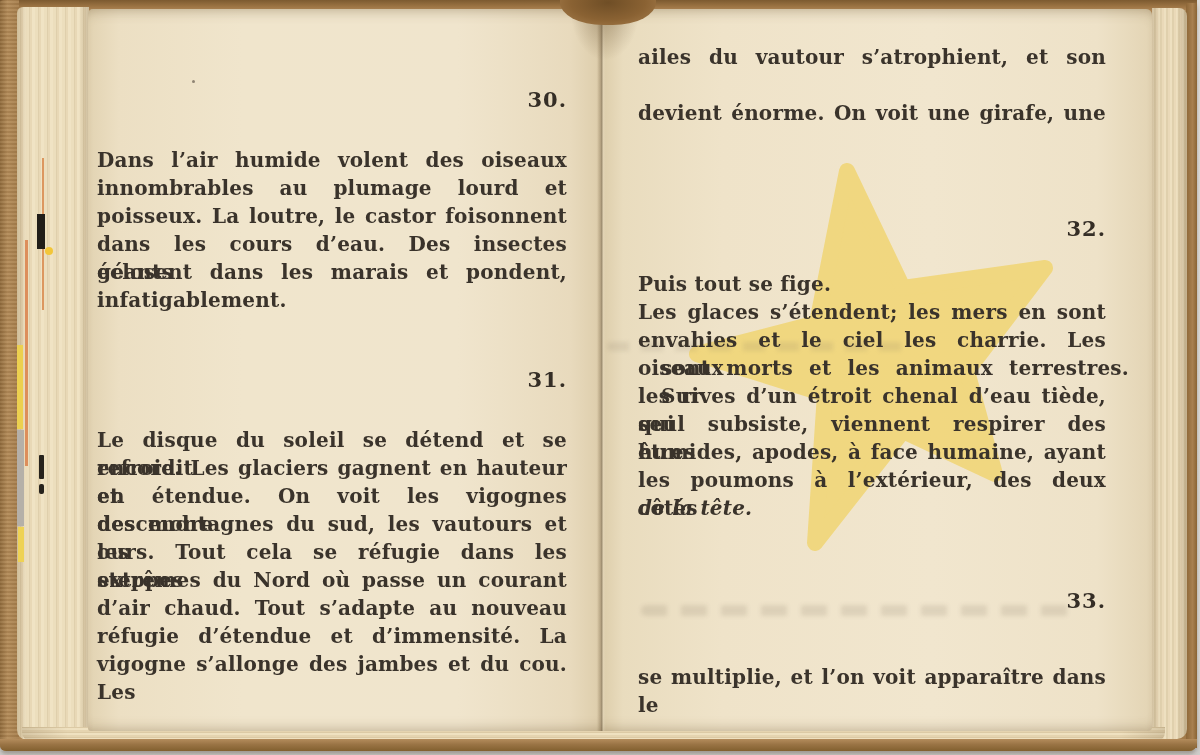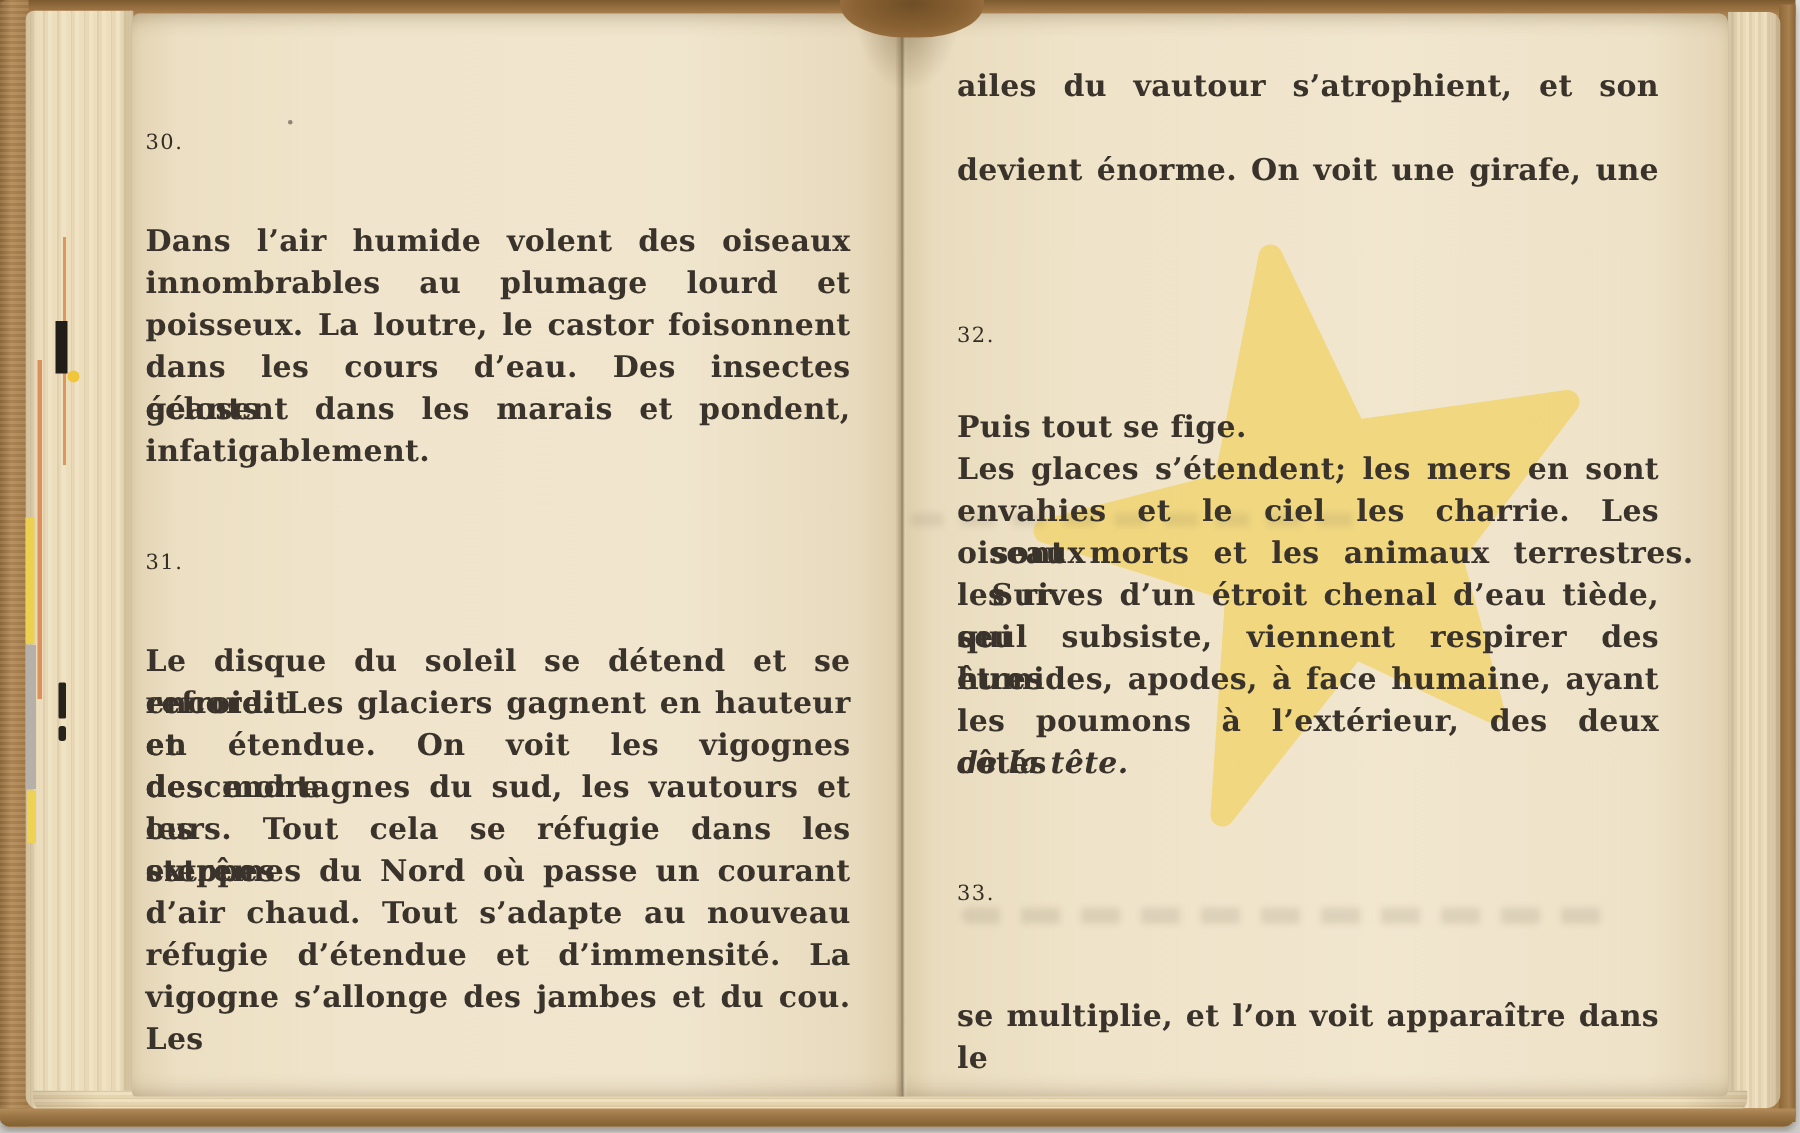--- a/index.html
+++ b/index.html
@@ -64,22 +64,22 @@
       border-radius:0 6px 4px 0;
       box-shadow:inset 0 10px 14px -10px rgba(100,75,40,.45),inset 0 -12px 14px -12px rgba(100,75,40,.4);}
   .gutter{position:absolute;left:597px;top:9px;width:9px;height:722px;
       background:linear-gradient(90deg,rgba(90,68,38,0) 0%,rgba(90,68,38,.30) 42%,rgba(60,45,25,.38) 52%,rgba(255,248,230,.2) 70%,rgba(90,68,38,0) 100%);}
   .gutter-top{position:absolute;left:570px;top:9px;width:70px;height:52px;
       background:radial-gradient(ellipse at 50% 0%,rgba(85,62,32,.4) 0%,rgba(85,62,32,0) 70%);}
   
   .textline{position:absolute;font-weight:700;font-size:20px;line-height:28px;
       color:#3a332b;letter-spacing:.2px;text-align:justify;text-align-last:justify;}
   .textline.left-align{text-align-last:left;}
-  .heading{position:absolute;font-weight:400;font-size:14px;color:#352e26;
-      text-align:left;letter-spacing:1px;}
+  .heading{position:absolute;font-weight:700;font-size:21px;color:#352e26;
+      text-align:right;letter-spacing:1px;}
   .pl-text{left:9px;width:470px;}
   .pr-text{left:37px;width:468px;}
   
   .star-svg{position:absolute;left:0;top:0;z-index:0;}
   .page .textline,.page .heading{z-index:2;}
   .speck{position:absolute;border-radius:50%;background:#5c5246;}
   .show-through{position:absolute;left:40px;top:596px;width:436px;height:11px;
       background:repeating-linear-gradient(90deg,rgba(125,112,92,.22) 0 26px,rgba(125,112,92,0) 26px 40px);
       filter:blur(2px);border-radius:5px;opacity:.75;}
   .show-through2{position:absolute;left:6px;top:333px;width:300px;height:9px;

